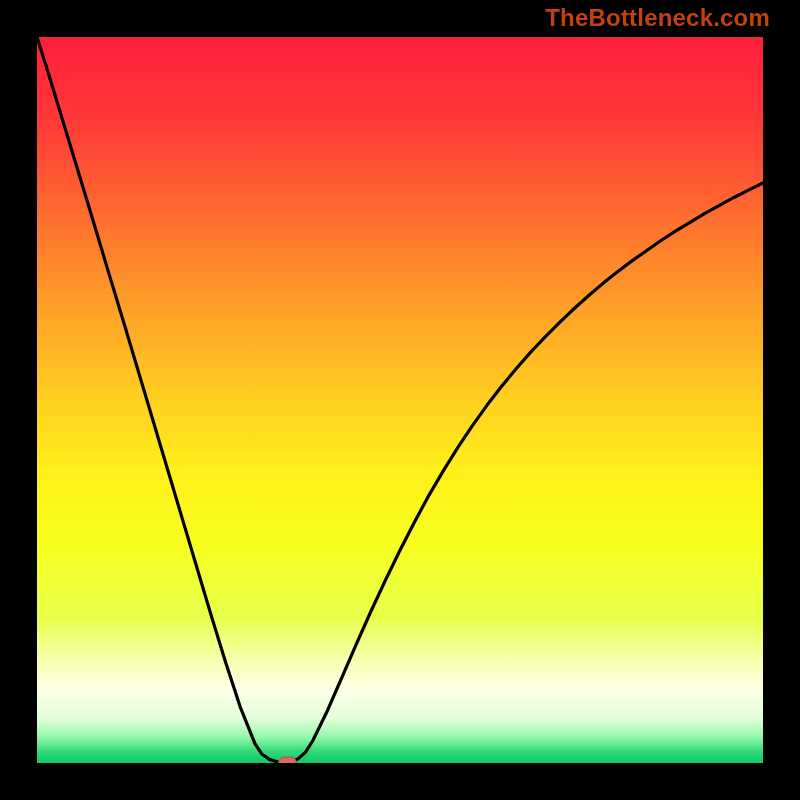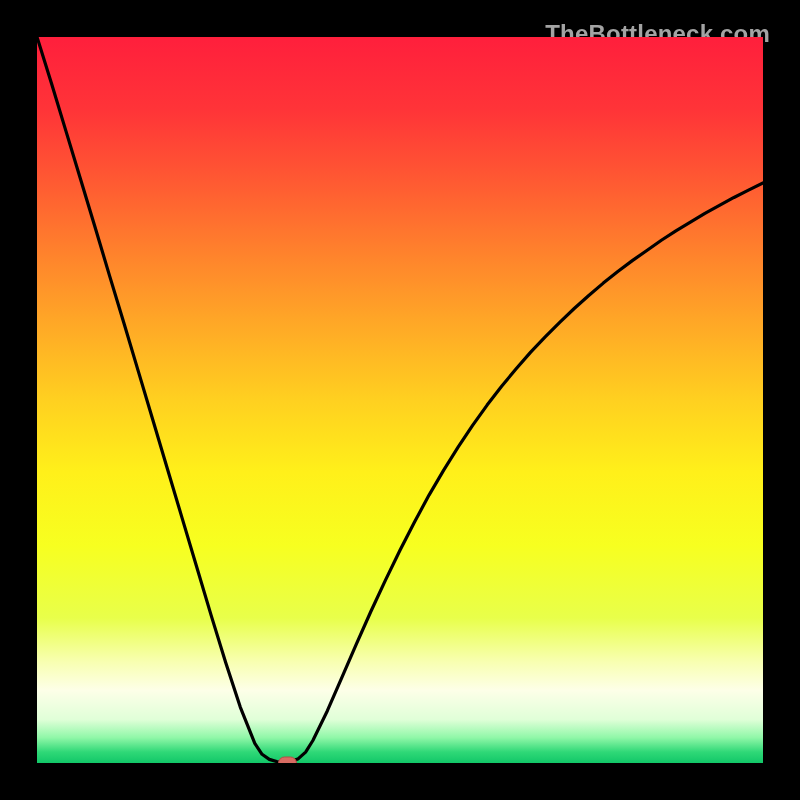--- a/index.html
+++ b/index.html
@@ -20,25 +20,25 @@
   #inner {
     position: absolute;
     left: 37px;
     top: 37px;
     width: 726px;
     height: 726px;
     overflow: visible;
   }
   #watermark {
     position: absolute;
-    top: 20px;
+    top: 4px;
     right: 30px;
     font-size: 24px;
     font-weight: 600;
-    color: #a3a3a3;
+    color: #c2410c;
     letter-spacing: 0.2px;
     user-select: none;
   }
   svg { display: block; }
 </style>
 </head>
 <body>
 
 <div id="stage">
   <div id="watermark">TheBottleneck.com</div>

